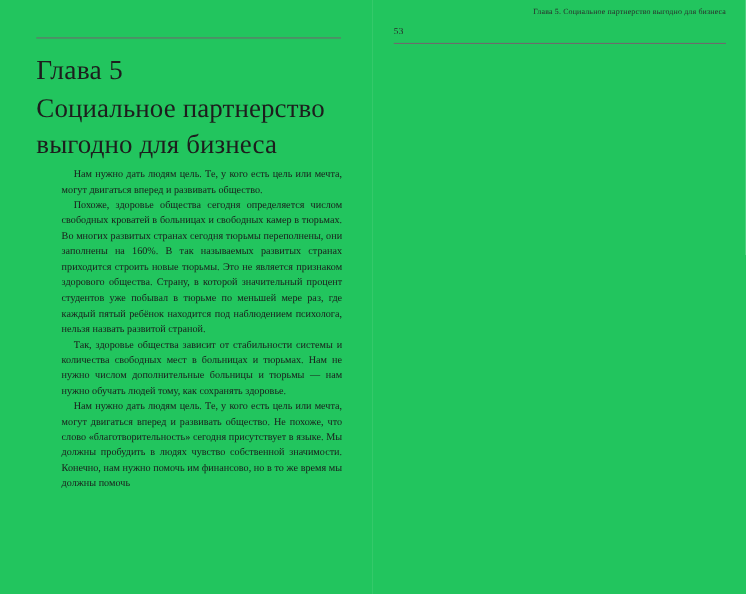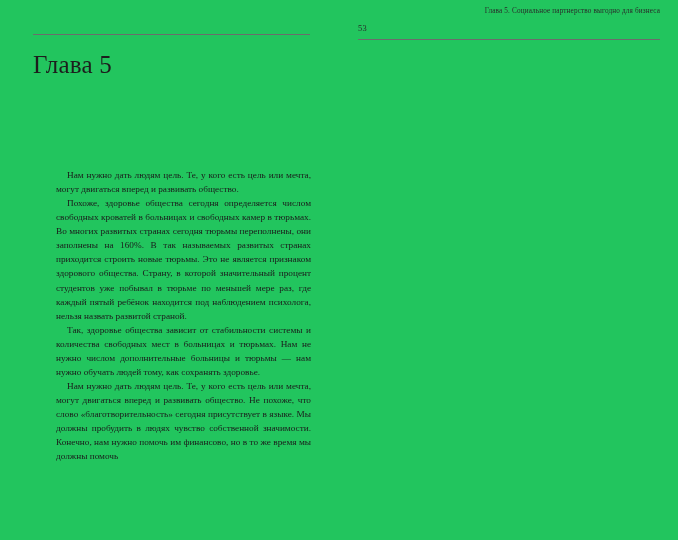--- a/index.html
+++ b/index.html
@@ -96,39 +96,43 @@
     line-height: 14.07px;
     text-align: justify;
     text-justify: inter-word;
     color: #1b1b1b;
     hyphens: manual;
     -webkit-hyphens: manual;
   }
   .textblock-left {
     left: 56px;
     width: 255px;
-    top: 168px;
+    top: 152px;
   }
   .textblock p {
     margin: 0;
     text-indent: 11px;
   }
   .textblock p:first-child { text-indent: 11px; }
 </style>
 </head>
 <body>
 
 <div class="spread">
 
   <div class="page page-left">
 
     <div class="rule rule-left"></div>
 
     <div class="chapter-opener">
       <h1 class="chapter-number">Глава 5</h1>
+      <h2 class="chapter-title">
+        <span class="line">Социальное партнерство</span>
+        <span class="line">выгодно для бизнеса</span>
+      </h2>
     </div>
 
     <div class="textblock textblock-left">
       <p>Нам нужно дать людям цель. Те, у кого есть цель или мечта, могут двигаться вперед и развивать общество.</p>
       <p>Похоже, здоровье общества сегодня определяется числом свободных кроватей в больницах и свободных камер в тюрьмах. Во многих развитых странах сегодня тюрьмы переполнены, они заполнены на 160%. В так называемых развитых странах приходится строить новые тюрьмы. Это не является признаком здорового общества. Страну, в которой значительный процент студентов уже побывал в тюрьме по меньшей мере раз, где каждый пятый ребёнок находится под наблюдением психолога, нельзя назвать развитой страной.</p>
       <p>Так, здоровье общества зависит от стабильности системы и количества свободных мест в больницах и тюрьмах. Нам не нужно числом дополнительные больницы и тюрьмы — нам нужно обучать людей тому, как сохранять здоровье.</p>
       <p>Нам нужно дать людям цель. Те, у кого есть цель или мечта, могут двигаться вперед и развивать общество. Не похоже, что слово «благотворительность» сегодня присутствует в языке. Мы должны пробудить в людях чувство собственной значимости. Конечно, нам нужно помочь им финансово, но в то же время мы должны помочь</p>
     </div>
 
   </div>

